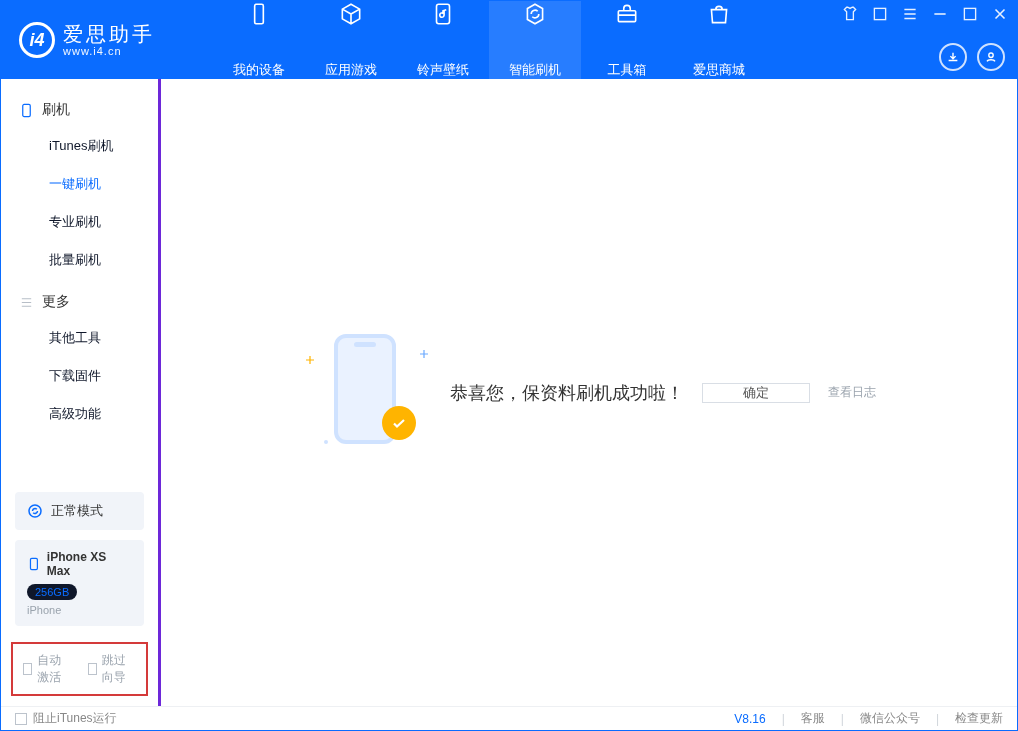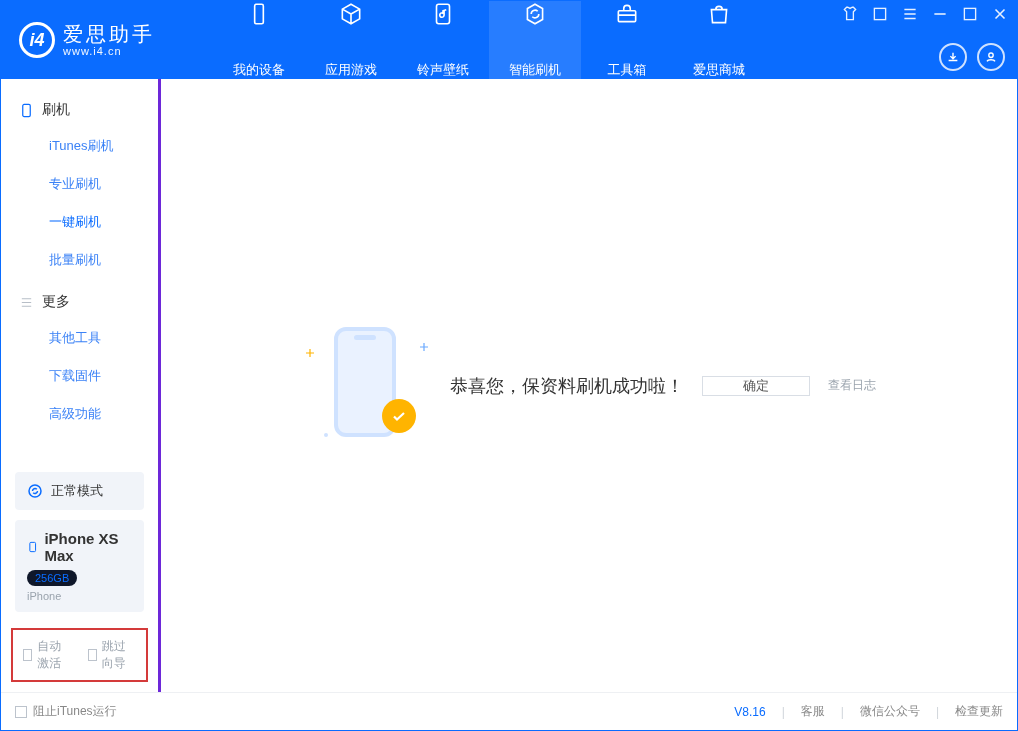--- a/index.html
+++ b/index.html
@@ -20,47 +20,47 @@
 .win-controls { position:absolute; right:8px; top:4px; display:flex; gap:12px; font-size:12px; }
 .win-controls span { cursor:pointer; width:18px; height:18px; display:flex; align-items:center; justify-content:center; opacity:.9; }
 .right-circles { position:absolute; right:12px; bottom:8px; display:flex; gap:10px; }
 .circle-btn { width:28px; height:28px; border:2px solid rgba(255,255,255,.8); border-radius:50%; display:flex; align-items:center; justify-content:center; cursor:pointer; }
 .circle-btn svg { width:14px; height:14px; }
 .body { flex:1; display:flex; min-height:0; }
 .sidebar { width:160px; border-right:3px solid #6d28d9; display:flex; flex-direction:column; background:#fff; }
 .sb-scroll { flex:1; overflow:auto; padding-top:8px; }
 .sb-group-header { display:flex; align-items:center; gap:8px; padding:14px 18px 8px; color:#333; font-size:14px; }
 .sb-group-header svg { width:15px; height:15px; }
-.sb-item { padding:10px 18px 10px 48px; font-size:13px; color:#3b82f6; cursor:pointer; }
+.sb-item { padding:10px 18px 10px 48px; font-size:13px; color:#0f172a; cursor:pointer; }
 .sb-item.active { color:#0a6cff; }
 .sb-bottom { padding:10px 14px; display:flex; flex-direction:column; gap:10px; }
 .mode-card, .device-card { background:#f1f4f9; border-radius:4px; padding:10px 12px; font-size:13px; }
 .mode-card { display:flex; align-items:center; gap:8px; color:#333; }
 .mode-card svg { width:16px; height:16px; }
 .device-card { color:#333; }
-.device-card .name { font-weight:600; font-size:15px; display:flex; align-items:center; gap:6px; }
+.device-card .name { font-weight:600; font-size:12px; display:flex; align-items:center; gap:6px; }
 .device-card .capacity { display:inline-block; margin-top:6px; background:#0f172a; color:#0a6cff; font-size:11px; padding:2px 8px; border-radius:10px; }
 .device-card .kind { margin-top:4px; font-size:11px; color:#9aa3ad; }
 .checkbox-row-frame { border:2px solid #d43a3a; margin:6px 10px 10px; padding:8px 10px; display:flex; gap:16px; font-size:12px; color:#9aa3ad; }
 .chk { display:flex; align-items:center; gap:5px; cursor:pointer; }
 .chk .box { width:12px; height:12px; border:1px solid #bcc3cc; background:#fff; }
 .main { flex:1; display:flex; flex-direction:row; align-items:center; justify-content:center; gap:18px; color:#333; }
 .phone-illus { position:relative; width:130px; height:130px; }
 .phone-illus .phone { position:absolute; left:32px; top:6px; width:62px; height:110px; border:4px solid #cfe2ff; border-radius:12px; background:#eaf2ff; }
 .phone-illus .phone::before { content:""; position:absolute; top:4px; left:50%; transform:translateX(-50%); width:22px; height:5px; background:#cfe2ff; border-radius:3px; }
 .phone-illus .badge { position:absolute; right:16px; bottom:18px; width:34px; height:34px; background:#ffb400; border-radius:50%; display:flex; align-items:center; justify-content:center; }
 .phone-illus .badge svg { width:16px; height:16px; }
 .spark { position:absolute; width:8px; height:8px; }
 .spark.s1 { left:4px;  top:28px; }
 .spark.s2 { right:4px; top:22px; }
 .spark.s3 { left:20px; bottom:12px; }
 .success-text { font-size:18px; color:#333; }
 .ok-btn { padding:0 40px; background:#fff; border:1px solid #d9dee5; font-size:13px; color:#555; cursor:pointer; }
 .log-link { font-size:12px; color:#9aa3ad; cursor:pointer; }
-.statusbar { height:38px; border-top:1px solid #eef0f3; display:flex; align-items:center; padding:0 14px; font-size:12px; color:#888; }
+.statusbar { height:24px; border-top:1px solid #eef0f3; display:flex; align-items:center; padding:0 14px; font-size:12px; color:#888; }
 .statusbar .left { display:flex; align-items:center; gap:6px; }
 .statusbar .left .box { width:12px; height:12px; border:1px solid #bcc3cc; }
 .statusbar .right { margin-left:auto; display:flex; align-items:center; gap:16px; }
 .statusbar .sep { color:#d0d5db; }
 .statusbar .ver { color:#0a6cff; }
 .statusbar a { color:#888; cursor:pointer; }
 </style>
 </head>
 <body>
 
@@ -177,22 +177,22 @@
 <div class="body">
   <div class="sidebar">
     <div class="sb-scroll">
       <div class="sb-group-header">
         <svg viewBox="0 0 16 16" fill="none" stroke="#0a6cff" stroke-width="1.3">
             <rect x="4" y="1.5" width="8" height="13" rx="1.5"></rect>
           </svg>
         <span>刷机</span>
       </div>
       <div class="sb-item">iTunes刷机</div>
+      <div class="sb-item active">一键刷机</div>
       <div class="sb-item">专业刷机</div>
-      <div class="sb-item active">一键刷机</div>
       <div class="sb-item">批量刷机</div>
 
       <div class="sb-group-header">
         <svg viewBox="0 0 16 16" stroke="#b7bec7" stroke-width="1.3">
             <path d="M3 4h10M3 8h10M3 12h10"></path>
           </svg>
         <span>更多</span>
       </div>
       <div class="sb-item">其他工具</div>
       <div class="sb-item">下载固件</div>

